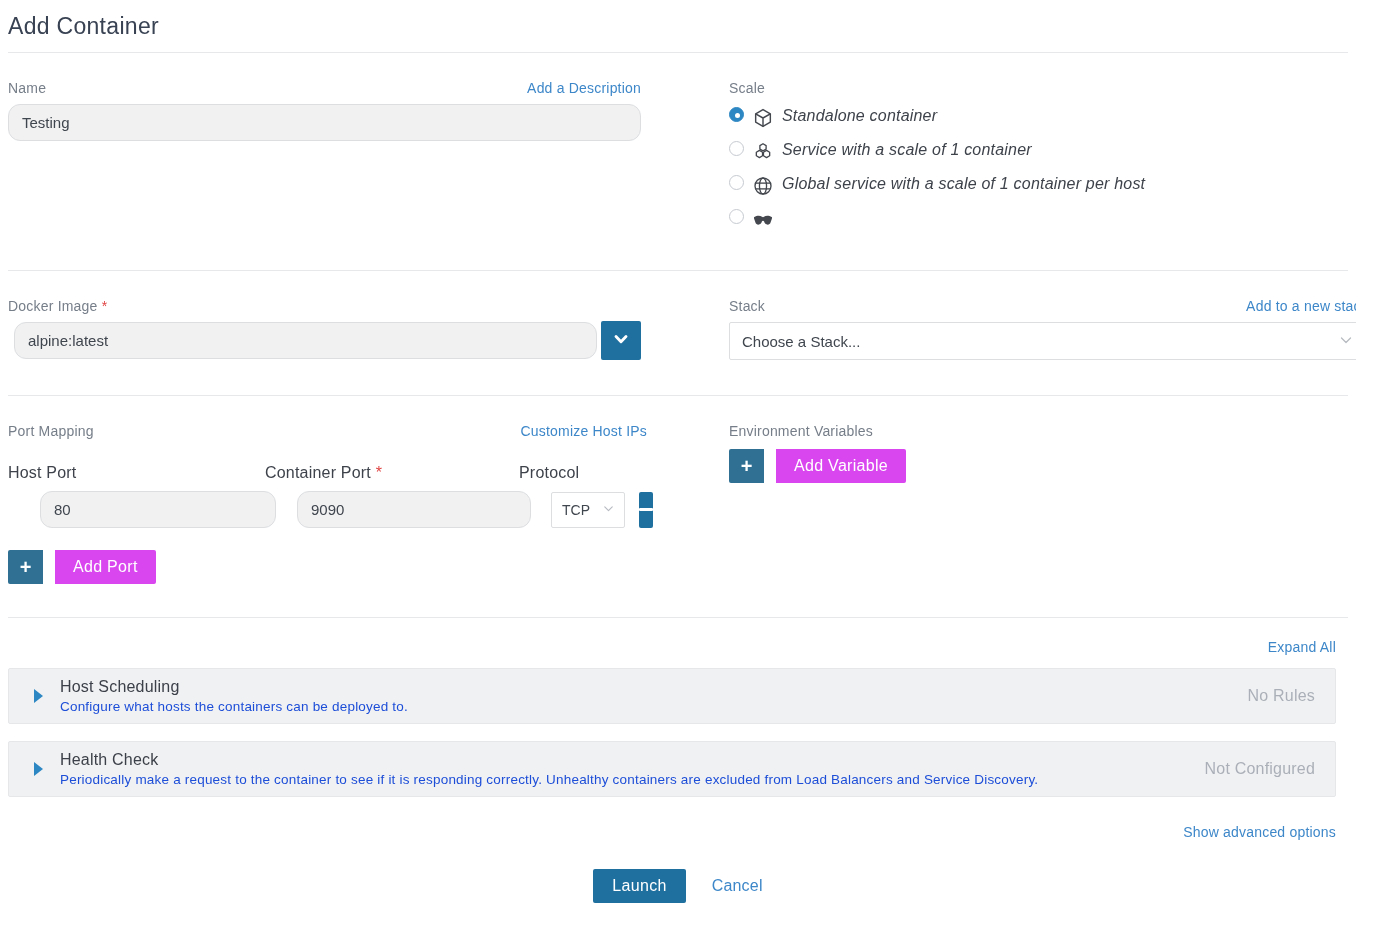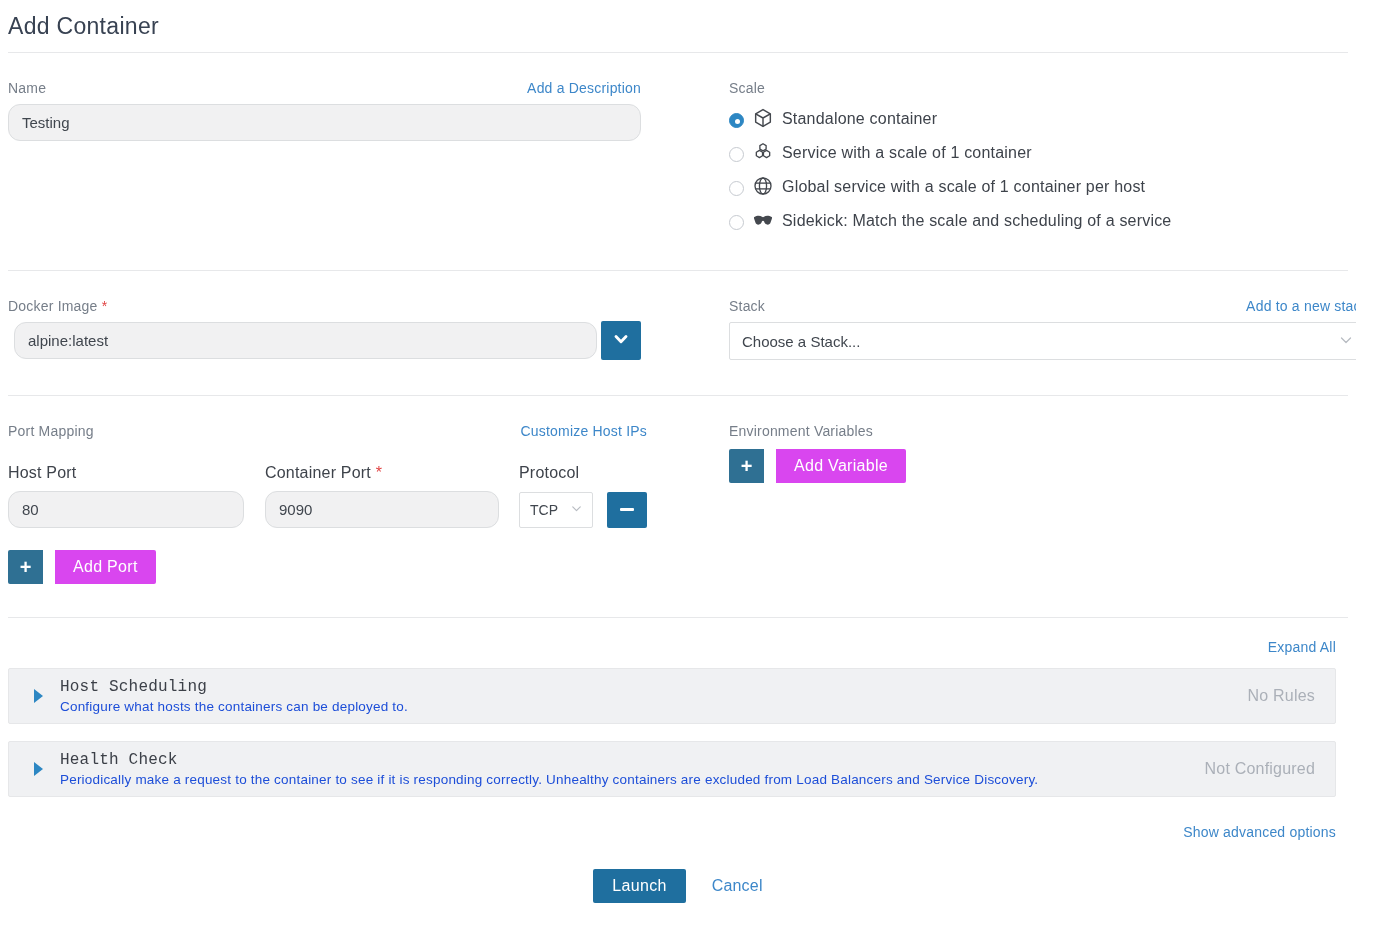--- a/index.html
+++ b/index.html
@@ -20,21 +20,21 @@
 
   
   .text-input {
     width:100%; height:37px; background:#f1f1f2; border:1px solid #dcdee0; border-radius:12px;
     font-family:"Liberation Sans", sans-serif; font-size:15px; color:#40464e; padding:0 13px; outline:none;
   }
   .field-head { display:flex; justify-content:space-between; align-items:baseline; margin-bottom:8px; }
   .req { color:#e04343; }
 
   
-  .radio-row { display:flex; align-items:flex-end; margin-bottom:13px; cursor:pointer; height:21px; }
+  .radio-row { display:flex; align-items:flex-start; margin-bottom:13px; cursor:pointer; height:21px;font-style:italic; }
   .radio { width:15px; height:15px; border-radius:50%; border:1px solid #c6cad0; background:#fff; position:relative; flex:0 0 15px; }
   .radio.selected { background:#2d87c3; border-color:#2d87c3; }
   .radio.selected::after { content:""; position:absolute; left:5px; top:5px; width:5px; height:5px; border-radius:50%; background:#fff; }
   .radio-icon { width:21px; height:21px; margin:0 9px 0 8px; display:inline-flex; align-items:center; justify-content:center; }
   .radio-label { font-size:16px; color:#3e434b; letter-spacing:.2px; }
 
   
   .image-group { display:flex; align-items:stretch;padding-left:6px; }
   .image-group .text-input { width:583px; flex:0 0 583px; }
   .btn-chevron {
@@ -44,37 +44,37 @@
   .select-box {
     height:38px; background:#fff; border:1px solid #dcdee0; border-radius:2px; display:flex; align-items:center;
     justify-content:space-between; padding:0 12px; font-size:15px; color:#40464e; cursor:pointer;
   }
 
   
   .port-labels { display:flex; margin:25px 0 9px; }
   .port-labels .pl { font-size:16px; color:#3e434b; letter-spacing:.2px; }
   .pl-host { width:257px; } .pl-container { width:254px; }
   .port-row { display:flex; align-items:center; }
-  .in-host { width:236px; flex:0 0 236px; margin-right:21px; }
+  .in-host { width:236px; flex:0 0 236px; margin-right:21px;margin-left:32px; }
   .in-container { width:234px; flex:0 0 234px; margin-right:20px; }
   .proto-select { width:74px; flex:0 0 74px; margin-right:14px; height:36px; font-size:14px; padding:0 8px 0 10px; }
   .btn-minus { width:40px; height:36px; background:#1f6f9f; border:none; border-radius:2px; cursor:pointer; display:flex; align-items:center; justify-content:center; }
   .minus-bar { width:14px; height:3px; background:#fff; border-radius:1px; }
 
   .btn-add { display:inline-flex; align-items:stretch; border:none; background:none; padding:0; cursor:pointer; margin-top:22px; border-radius:2px; overflow:hidden; }
   .btn-add .plus-seg { width:35px; background:#2f7093; color:#fff; font-size:20px; font-weight:700; display:flex; align-items:center; justify-content:center; }
   .btn-add .label-seg { background:#d946ef; color:#fff; font-size:16px; letter-spacing:.3px; padding:8px 18px; display:flex; align-items:center;margin-left:12px; }
 
   
   .expand-row { text-align:right; padding:20px 20px 12px; }
   .accordion { background:#f0f1f3; border:1px solid #e6e7e9; border-radius:2px; margin:0 20px 17px 8px;
     display:flex; align-items:center; padding:9px 20px 9px 0; cursor:pointer; }
   .caret { width:0; height:0; border-top:7px solid transparent; border-bottom:7px solid transparent; border-left:9px solid #2d87c3; margin:0 17px 0 25px; flex:0 0 9px; }
   .acc-text { flex:1 1 auto; }
-  .acc-title { font-size:16px; color:#3c4048; letter-spacing:.2px; margin-bottom:3px;font-family:Liberation Mono, monospace; }
+  .acc-title { font-size:16px; color:#3c4048; letter-spacing:.2px; margin-bottom:3px; }
   .acc-desc { font-size:13.5px; color:#1d4ed8; letter-spacing:.2px; }
   .acc-status { font-size:16px; color:#abb0b8; letter-spacing:.2px; white-space:nowrap; margin-left:20px; }
 
   
   .advanced-row { text-align:right; padding:9px 20px 0; }
   .footer-actions { display:flex; justify-content:center; align-items:center; margin-top:28px; }
   .btn-launch { background:#1f6f9f; color:#fff; border:none; border-radius:2px; font-family:"Liberation Sans", sans-serif;
     font-size:16px; letter-spacing:.3px; padding:8px 19px; cursor:pointer; }
   .cancel-link { font-size:16px; margin-left:26px; }
 
@@ -140,21 +140,20 @@
         <span class="radio-label">Global service with a scale of 1 container per host</span>
       </div>
 
       <div class="radio-row" style="margin-bottom:0;">
         <span class="radio"></span>
         <span class="radio-icon">
           <svg width="20" height="20" viewBox="0 0 18 18">
             <path d="M1.2,6.3 C3.6,4.7 6.6,4.9 8.1,6 L9,6.6 L9.9,6 C11.4,4.9 14.4,4.7 16.8,6.3 C17.3,6.6 17.2,7.3 16.9,8.2 L15.8,11.3 C15.3,12.9 13.5,13.6 12.1,12.9 C11.1,12.4 10.3,11.4 10,10.3 C9.7,9.6 8.3,9.6 8,10.3 C7.7,11.4 6.9,12.4 5.9,12.9 C4.5,13.6 2.7,12.9 2.2,11.3 L1.1,8.2 C0.8,7.3 0.7,6.6 1.2,6.3 Z" fill="#44484e"></path>
           </svg>
         </span>
-        <span class="radio-label">Sidekick: Match the scale and scheduling of a service</span>
       </div>
     </div>
   </div>
 
   <hr class="divider">
 
   <div class="content two-col section-pad-2">
     <div class="col-left">
       <div class="field-head">
         <span class="muted-label"><span>Docker Image</span> <span class="req">*</span></span>

